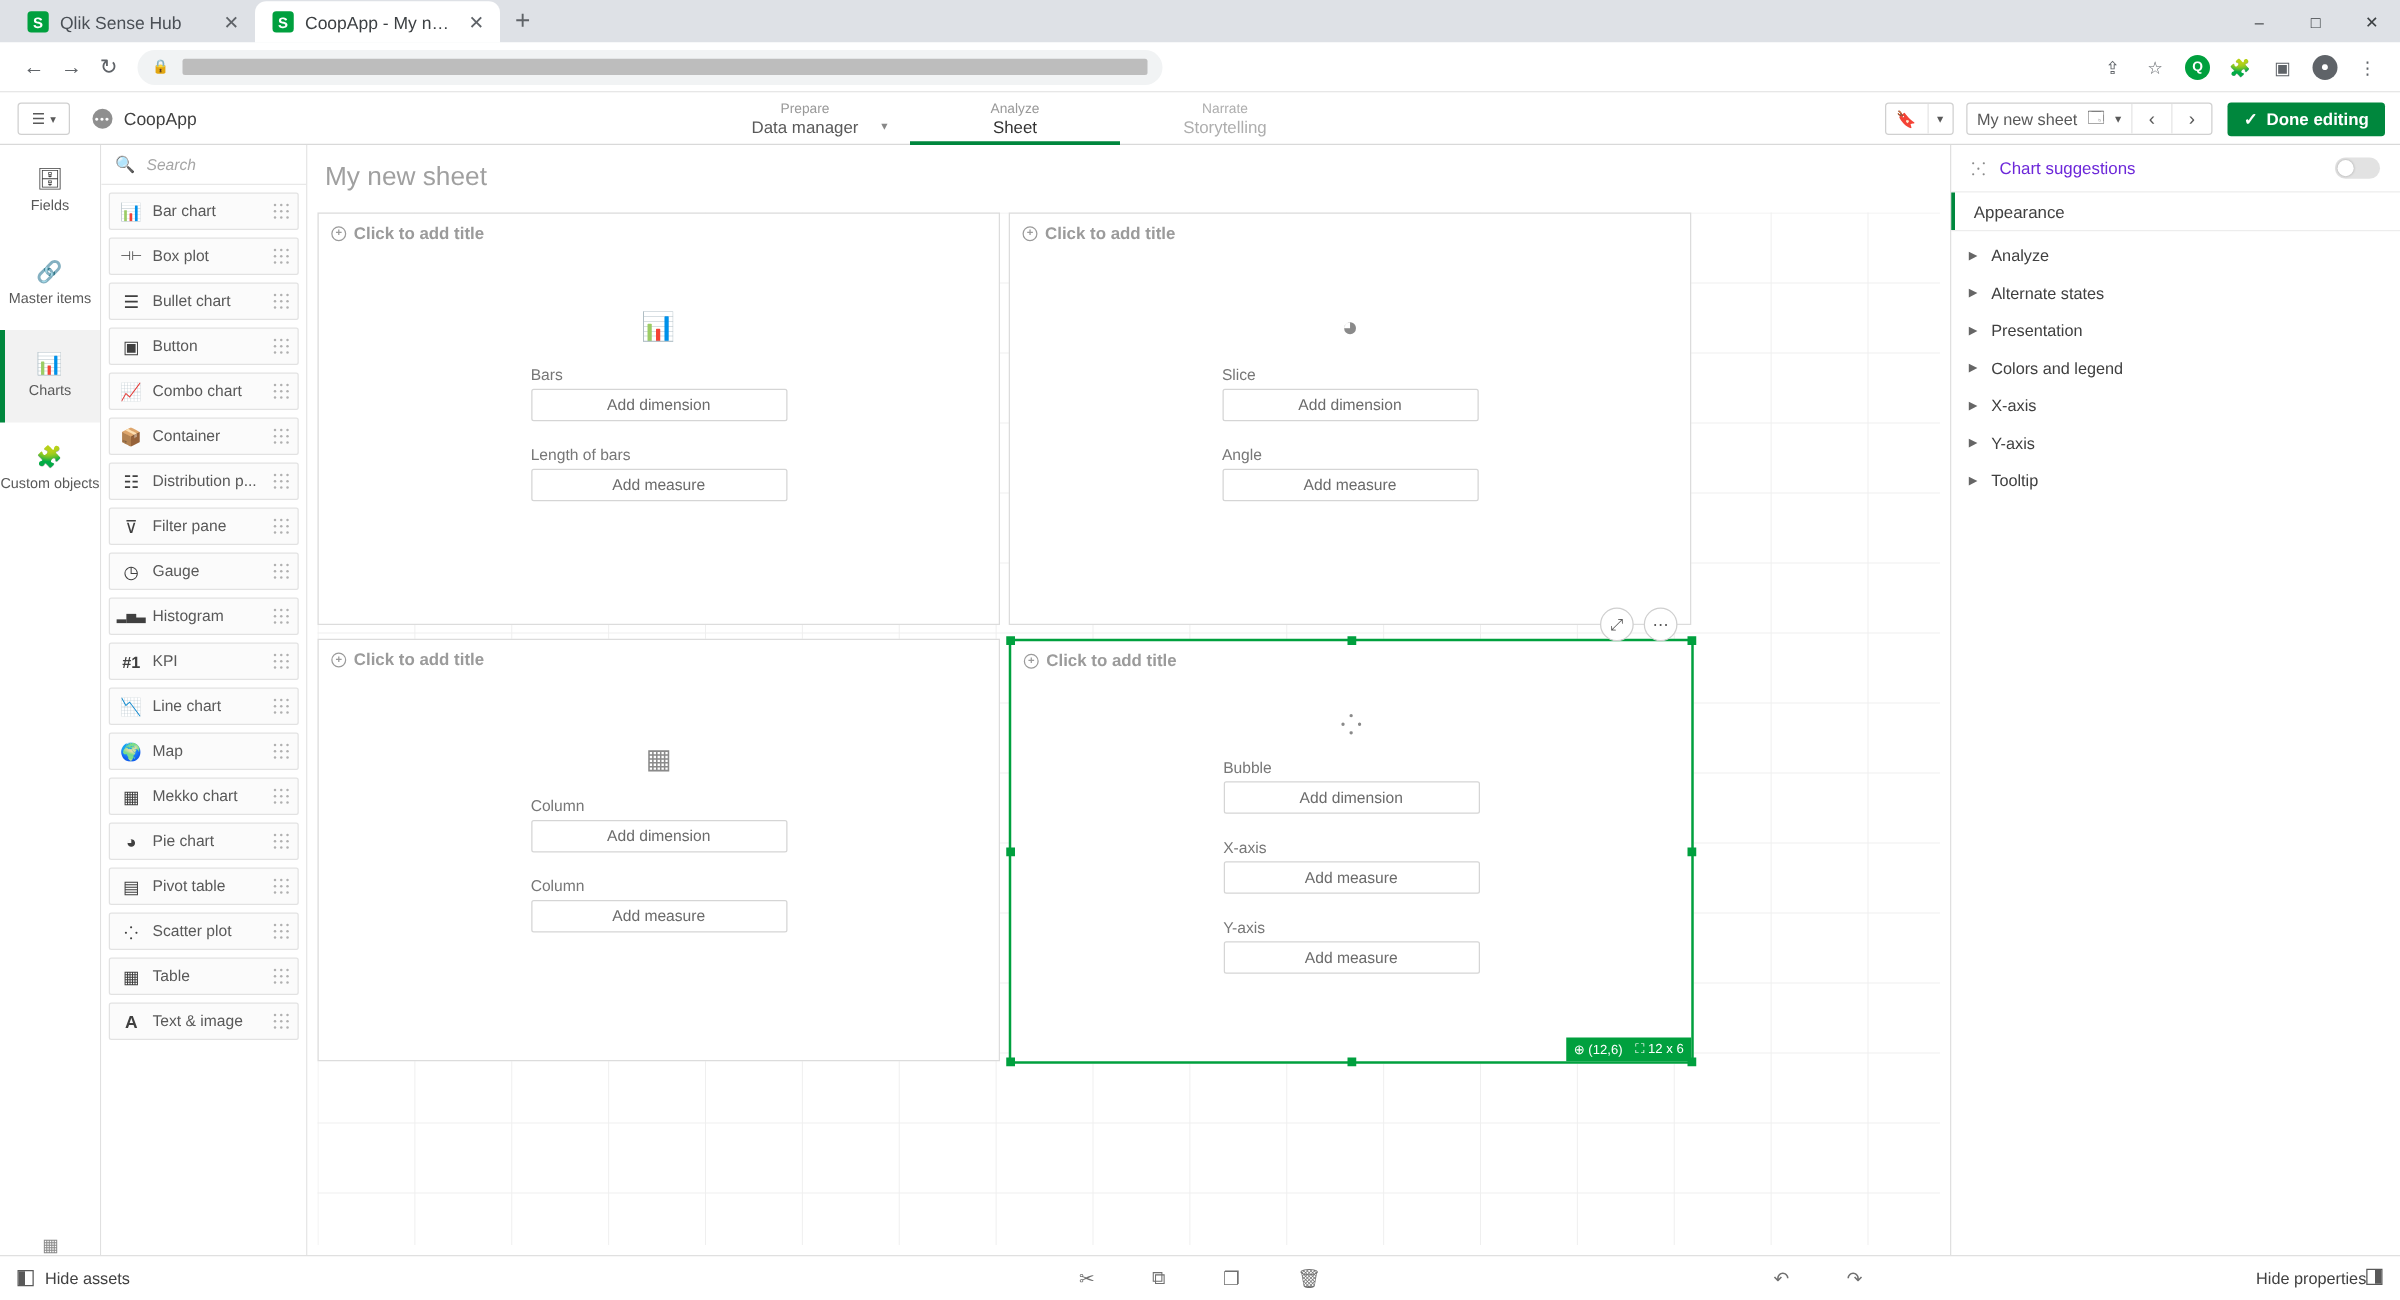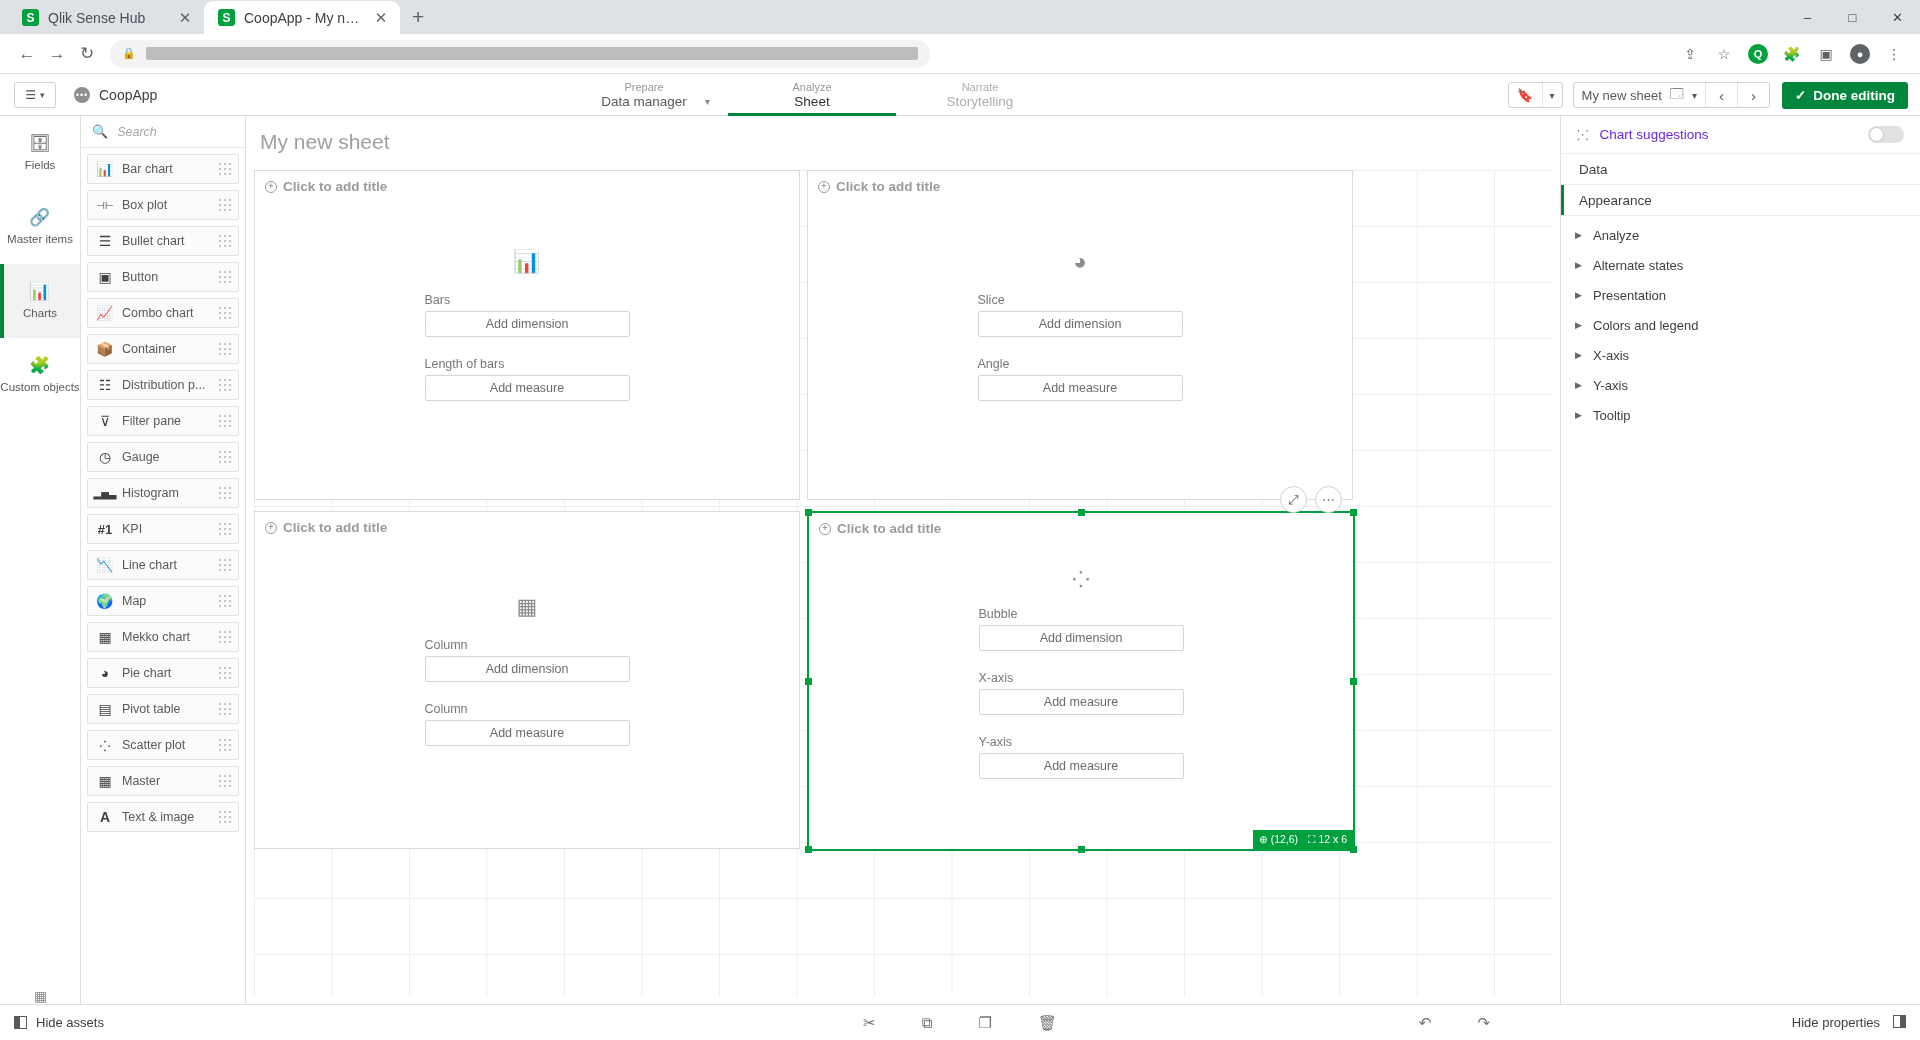--- a/index.html
+++ b/index.html
@@ -247,21 +247,21 @@
     position: absolute; bottom: 0; left: 0; width: 1920px; height: 36px;
     background: #fff; border-top: 1px solid #e0e0e0; display: flex; align-items: center;
   }
   .bb-left { display: flex; align-items: center; gap: 9px; padding-left: 14px;
              font-size: 13px; color: #404040; cursor: pointer; }
   .bb-center { position: absolute; left: 50%; transform: translateX(-50%);
                display: flex; align-items: center; gap: 46px; }
   .bb-center span { font-size: 15px; color: #707070; cursor: pointer; }
   .bb-undo { position: absolute; right: 430px; display: flex; gap: 46px; }
   .bb-undo span { font-size: 15px; color: #707070; cursor: pointer; }
-  .bb-right { position: absolute; right: 14px; display: flex; align-items: flex-start; gap: 13px;
+  .bb-right { position: absolute; right: 14px; display: flex; align-items: flex-start; gap: 0;
               font-size: 13px; color: #404040; cursor: pointer; }
   .sq-ic { width: 13px; height: 13px; border: 1.5px solid #595959; display: inline-block; }
   .sq-ic.half { background: linear-gradient(to right, #595959 42%, transparent 42%); }
   .sq-ic.halfr { background: linear-gradient(to left, #595959 42%, transparent 42%); }
 </style>
 </head>
 <body>
 
 <div class="browser-tabstrip">
   <div style="width:8px"></div>
@@ -630,21 +630,21 @@
           <i></i>
           <i></i>
           <i></i>
           <i></i>
           <i></i>
           <i></i>
         </span>
       </div>
       <div class="aitem">
         <span class="aitem-ic">▦</span>
-        <span class="aitem-lb">Master</span>
+        <span class="aitem-lb">Table</span>
         <span class="grip">
           <i></i>
           <i></i>
           <i></i>
           <i></i>
           <i></i>
           <i></i>
           <i></i>
           <i></i>
           <i></i>
@@ -768,23 +768,20 @@
 </div>
 
 <div class="props">
   <div class="suggest-row">
     <span class="suggest-ic">⁙</span>
     <span class="suggest-lb">Chart suggestions</span>
     <span class="toggle">
         <i></i>
       </span>
   </div>
-  <div class="ptab">
-    <span>Data</span>
-  </div>
   <div class="ptab active">
     <span>Appearance</span>
   </div>
   <div class="paccordion" id="prop-sections">
       <div class="pacc">
         <span class="arr">▶</span>
         <span>Analyze</span>
       </div>
       <div class="pacc">
         <span class="arr">▶</span>

